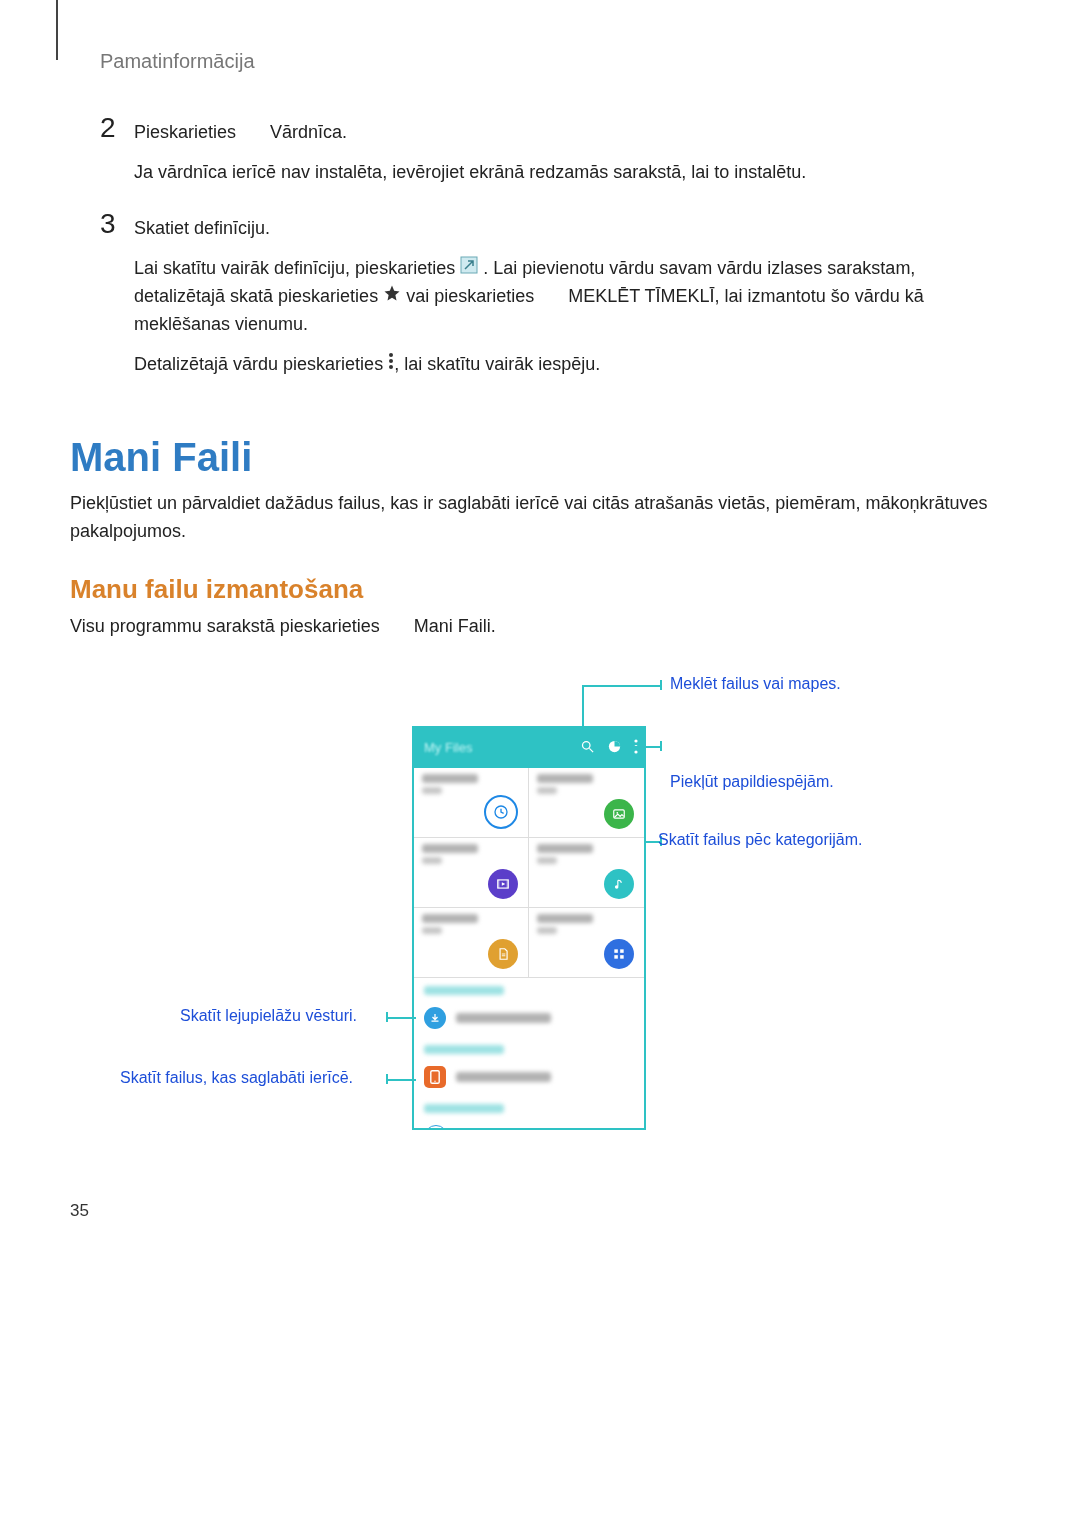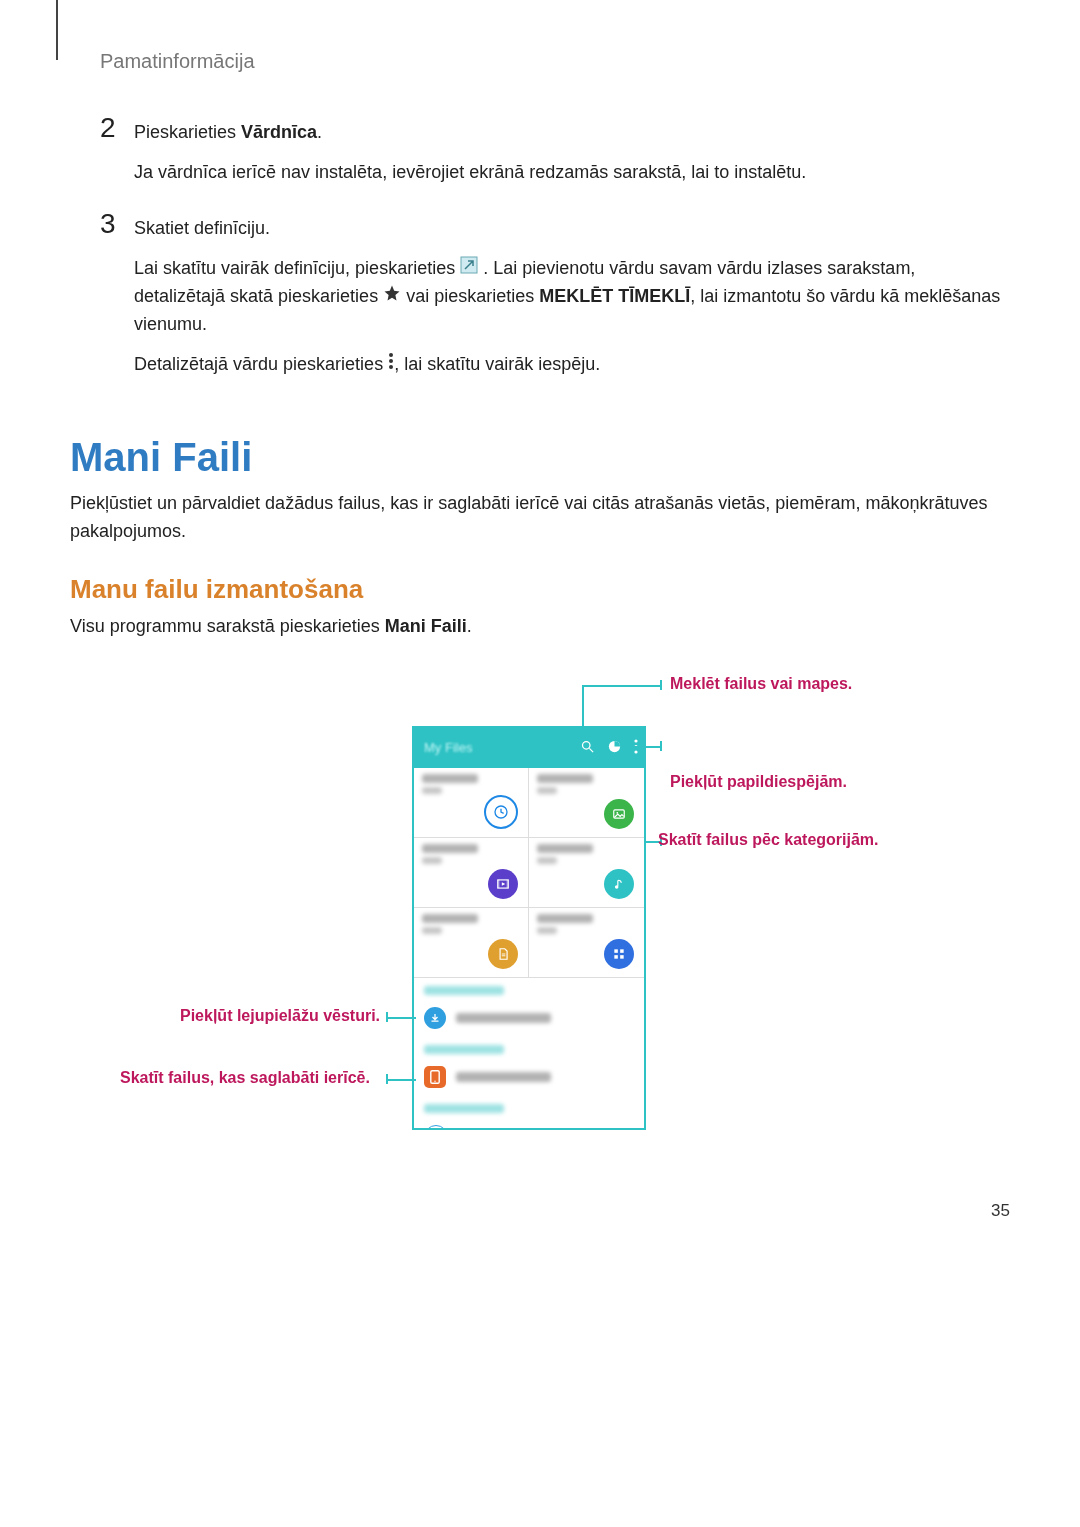--- a/index.html
+++ b/index.html
@@ -4,21 +4,21 @@
 <style>
   body {
     margin: 0;
     padding: 0;
     font-family: "Segoe UI", Arial, sans-serif;
     background: #fff;
     color: #222;
     width: 1080px;
   }
   .page {
-    padding: 40px 70px 40px 70px;
+    padding: 40px 92px 40px 70px;
     position: relative;
     box-sizing: border-box;
   }
   .header-line {
     position: absolute;
     top: 0;
     left: 56px;
     width: 2px;
     height: 60px;
     background: #444;
@@ -39,21 +39,21 @@
     font-weight: 400;
     width: 34px;
     flex-shrink: 0;
     line-height: 1.1;
   }
   .step-body {
     font-size: 18px;
     line-height: 1.55;
   }
   .step-body p { margin: 6px 0 12px 0; }
-  .bold { font-weight: 700; }
+  .bold { font-weight: 400; margin-left: 29px; }
   .icon-inline {
     display: inline-block;
     vertical-align: middle;
   }
   h1.section {
     color: #2f7cc3;
     font-size: 40px;
     font-weight: 700;
     margin: 44px 0 10px 0;
   }
@@ -152,37 +152,36 @@
     margin-right: 10px; flex-shrink: 0;
     display: flex; align-items: center; justify-content: center;
   }
   .row .blur-txt {
     width: 95px; height: 10px;
     background: #b2b2b2; filter: blur(2px); border-radius: 3px;
   }
   .callout {
     position: absolute;
     font-size: 16px;
-    color: #be185d;
+    color: #1d4ed8;
     white-space: nowrap;
-    font-weight: bold;
   }
   .lead {
     position: absolute;
     background: #2ec2c4;
   }
   .lead.h { height: 2px; }
   .lead.v { width: 2px; }
   .tick-end {
     position: absolute;
     width: 2px; height: 10px;
     background: #2ec2c4;
   }
   .page-number {
-    text-align: right;
+    text-align: left;
     font-size: 17px;
     color: #333;
     margin-top: 60px;
   }
 </style>
 </head>
 <body>
 
 <div class="page">
   <div class="header-line"></div>
@@ -373,21 +372,21 @@
     <div class="lead h" style="left:560px; top:75px; width:32px;"></div>
     <div class="tick-end" style="left:590px; top:70px;"></div>
     <div class="callout" style="left:600px; top:65px;margin-top:37px;">Piekļūt papildiespējām.</div>
 
     <div class="lead h" style="left:575px; top:170px; width:17px;"></div>
     <div class="tick-end" style="left:590px; top:165px;"></div>
     <div class="callout" style="left:588px; top:160px;">Skatīt failus pēc kategorijām.</div>
 
     <div class="lead h" style="left:316px; top:346px; width:30px;"></div>
     <div class="tick-end" style="left:316px; top:341px;"></div>
-    <div class="callout" style="left:110px; top:336px;">Piekļūt lejupielāžu vēsturi.</div>
+    <div class="callout" style="left:110px; top:336px;">Skatīt lejupielāžu vēsturi.</div>
 
     <div class="lead h" style="left:316px; top:408px; width:30px;"></div>
     <div class="tick-end" style="left:316px; top:403px;"></div>
     <div class="callout" style="left:50px; top:398px;">Skatīt failus, kas saglabāti ierīcē.</div>
   </div>
 
   <div class="page-number">35</div>
 </div>
 
 </body></html>

